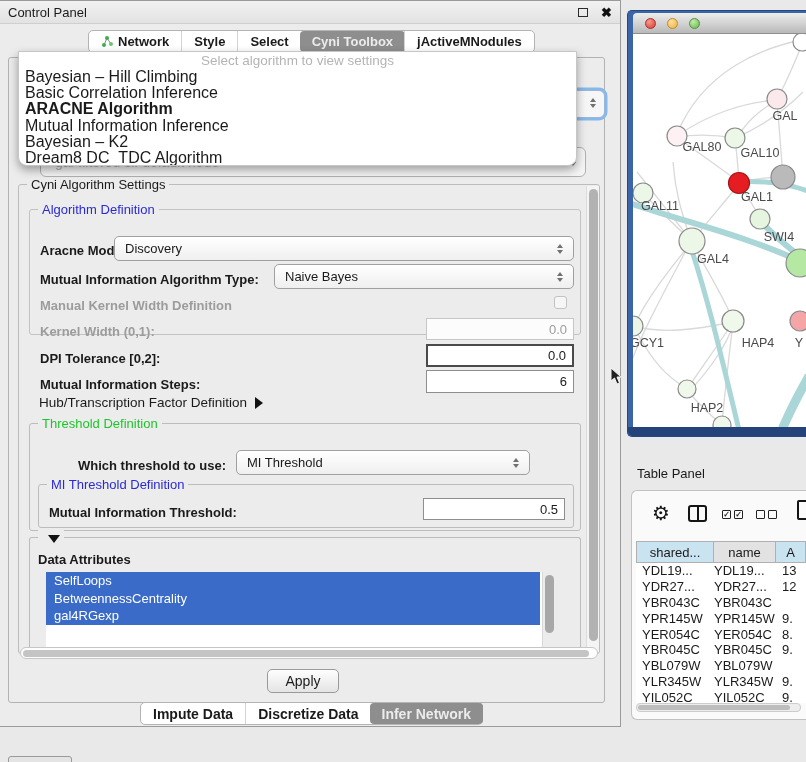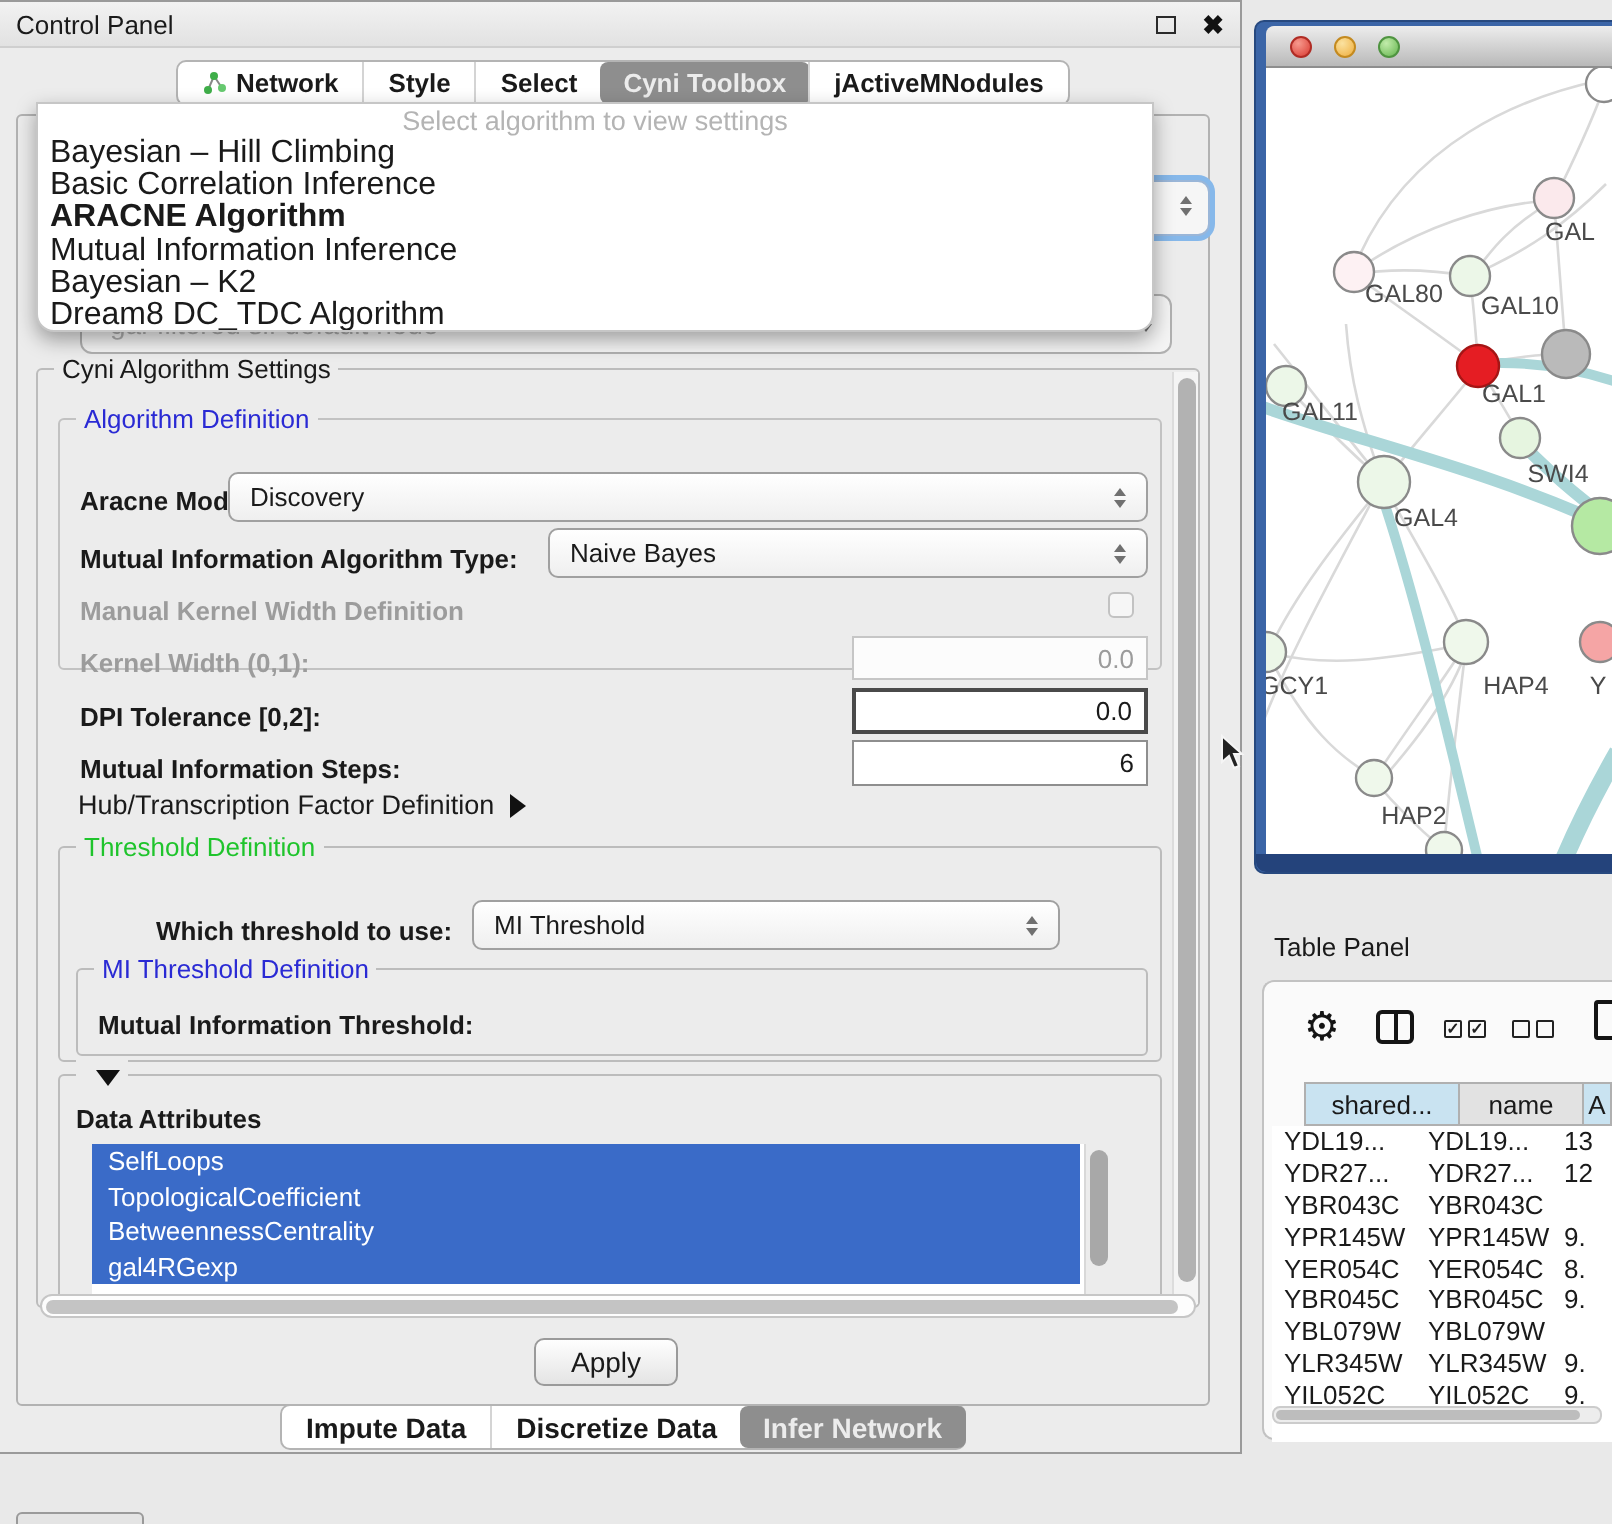--- a/index.html
+++ b/index.html
@@ -175,29 +175,29 @@
     position:absolute; left:631px; top:490px; width:175px; height:230px;
     background:#fafafa; border:1px solid #c2c2c2; border-right:none; border-radius:6px 0 0 6px;
   }
   .gear { position:absolute; left:20px; top:10px; font-size:20px; color:#141414; font-family:"DejaVu Sans",sans-serif; }
   .cols-ic { position:absolute; left:56px; top:14px; width:19px; height:17px; border:2px solid #141414; border-radius:3px; }
   .cols-ic::after { content:""; position:absolute; left:6.5px; top:0; width:2px; height:13px; background:#141414; }
   .cb { display:inline-block; width:9px; height:9px; border:1.5px solid #222; border-radius:1px;
         font-size:8px; line-height:7px; text-align:center; color:#222; font-weight:bold; }
   .cb-pair { position:absolute; top:19px; display:flex; gap:3px; }
   .page-ic { position:absolute; left:165px; top:9px; width:16px; height:20px; border:2px solid #141414; border-radius:2px; background:#fafafa; }
-  .t-header { position:absolute; left:20px; top:50px; right:0; height:40px; display:flex; font-size:13px; }
+  .t-header { position:absolute; left:4px; top:50px; right:0; height:40px; display:flex; font-size:13px; }
   .t-header .hc {
     display:flex; align-items:center; justify-content:center;
     border:1px solid #b0b0b0; border-left:none; height:22px;
   }
   .t-header .hc:first-child { border-left:1px solid #b0b0b0; }
   .hc.hl { background:#c9e3f1; }
   .hc.plain { background:#e2e2e2; }
-  .t-rows { position:absolute; left:4px; top:72px; right:0; height:158px; overflow:hidden; background:#fff; }
+  .t-rows { position:absolute; left:4px; top:72px; right:0; height:140px; overflow:hidden; background:#fff; }
   .t-row { display:flex; font-size:13px; height:15.8px; align-items:center; }
   .t-row .c1 { width:78px; padding-left:6px; white-space:nowrap; overflow:hidden; }
   .t-row .c2 { width:62px; white-space:nowrap; overflow:hidden; }
   .t-row .c3 { flex:1; padding-left:6px; white-space:nowrap; overflow:hidden; }
   .t-hscroll { position:absolute; left:4px; top:212px; width:165px; height:9px; background:#ededed; border:1px solid #cccccc; border-radius:4px; }
   .t-hscroll .thumb { position:absolute; left:1px; top:1px; width:152px; height:5px; background:#bdbdbd; border-radius:3px; }
 
   .partial-btn { position:absolute; left:8px; top:756px; width:64px; height:12px;
     background:#e4e4e4; border:1px solid #9a9a9a; border-radius:3px; }
 
@@ -323,30 +323,32 @@
         <span class="cval">MI Threshold</span>
         <span class="spinner">
             <i class="up"></i>
             <i class="dn"></i>
           </span>
       </div>
 
       <div class="grp" style="left:8px; top:60px; width:536px; height:44px;">
         <span class="legend blue">MI Threshold Definition</span>
         <span class="flabel" style="left:10px; top:20px;">Mutual Information Threshold:</span>
+        <div class="field" style="left:384px; top:13px; width:142px; height:22px;">
+          <span>0.5</span>
+        </div>
       </div>
     </div>
 
     <div class="grp" style="left:10px; top:352px; width:552px; height:118px; border-bottom:none;">
       <span class="legend"><span class="tri-down"></span></span>
       <span class="flabel" style="left:8px; top:14px;">Data Attributes</span>
       <div class="attr-list">
         <div id="attr-list">
             <div class="attr-item">SelfLoops</div>
-            <div class="attr-item">TopologicalCoefficient</div>
             <div class="attr-item">BetweennessCentrality</div>
             <div class="attr-item">gal4RGexp</div>
           </div>
         <div class="attr-scroll">
             <div class="attr-thumb"></div>
           </div>
       </div>
     </div>
   </div>
 

